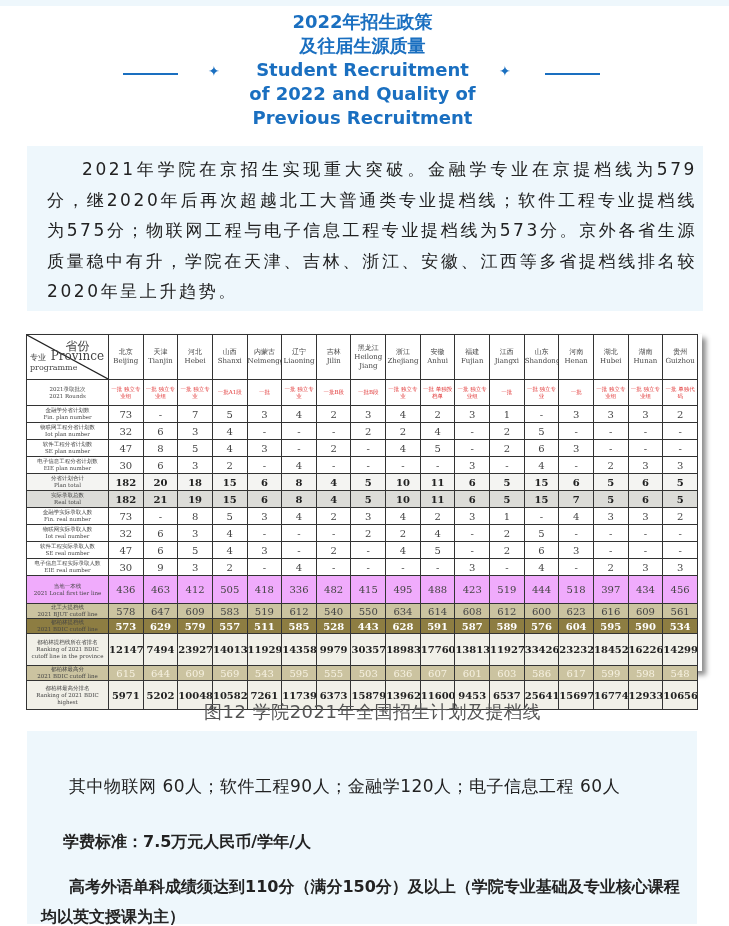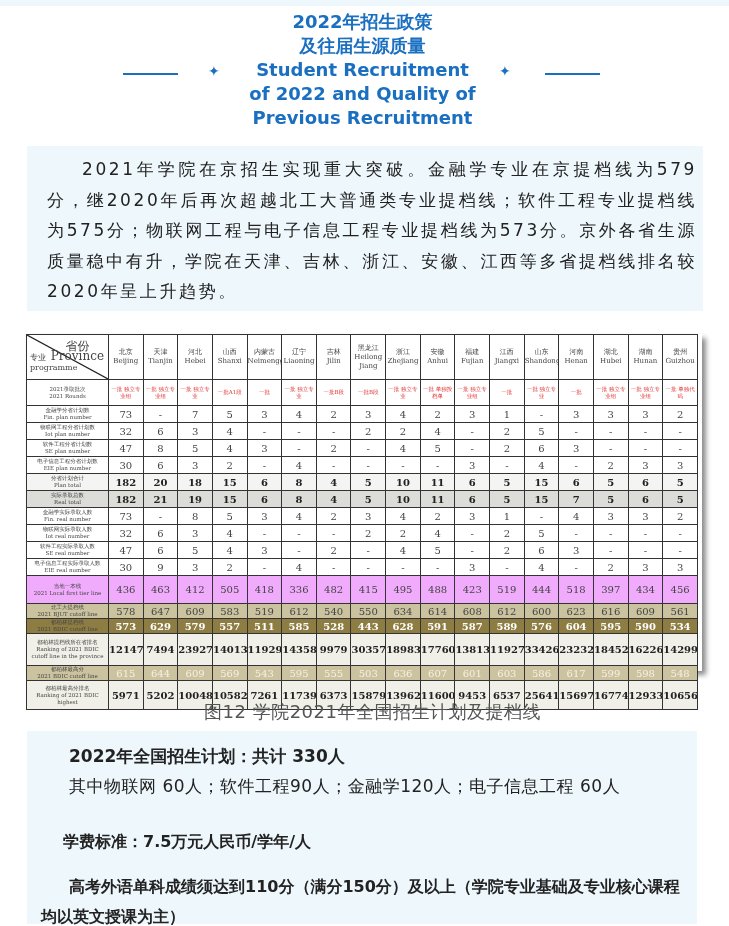--- a/index.html
+++ b/index.html
@@ -455,17 +455,16 @@
           <td class="v">12933</td>
           <td class="v">10656</td>
         </tr>
       </tbody>
   </table>
 </div>
 
 <div class="caption">图12 学院2021年全国招生计划及提档线</div>
 
 <div class="plan-box">
-  <div class="plan-title">2022年全国招生计划：共计 330人</div>
   <div class="plan-detail">其中物联网 60人；软件工程90人；金融学120人；电子信息工程 60人</div>
   <div class="plan-fee">学费标准：7.5万元人民币/学年/人</div>
   <div class="plan-req">高考外语单科成绩须达到110分（满分150分）及以上（学院专业基础及专业核心课程均以英文授课为主）</div>
 </div>
 
 </body></html>

